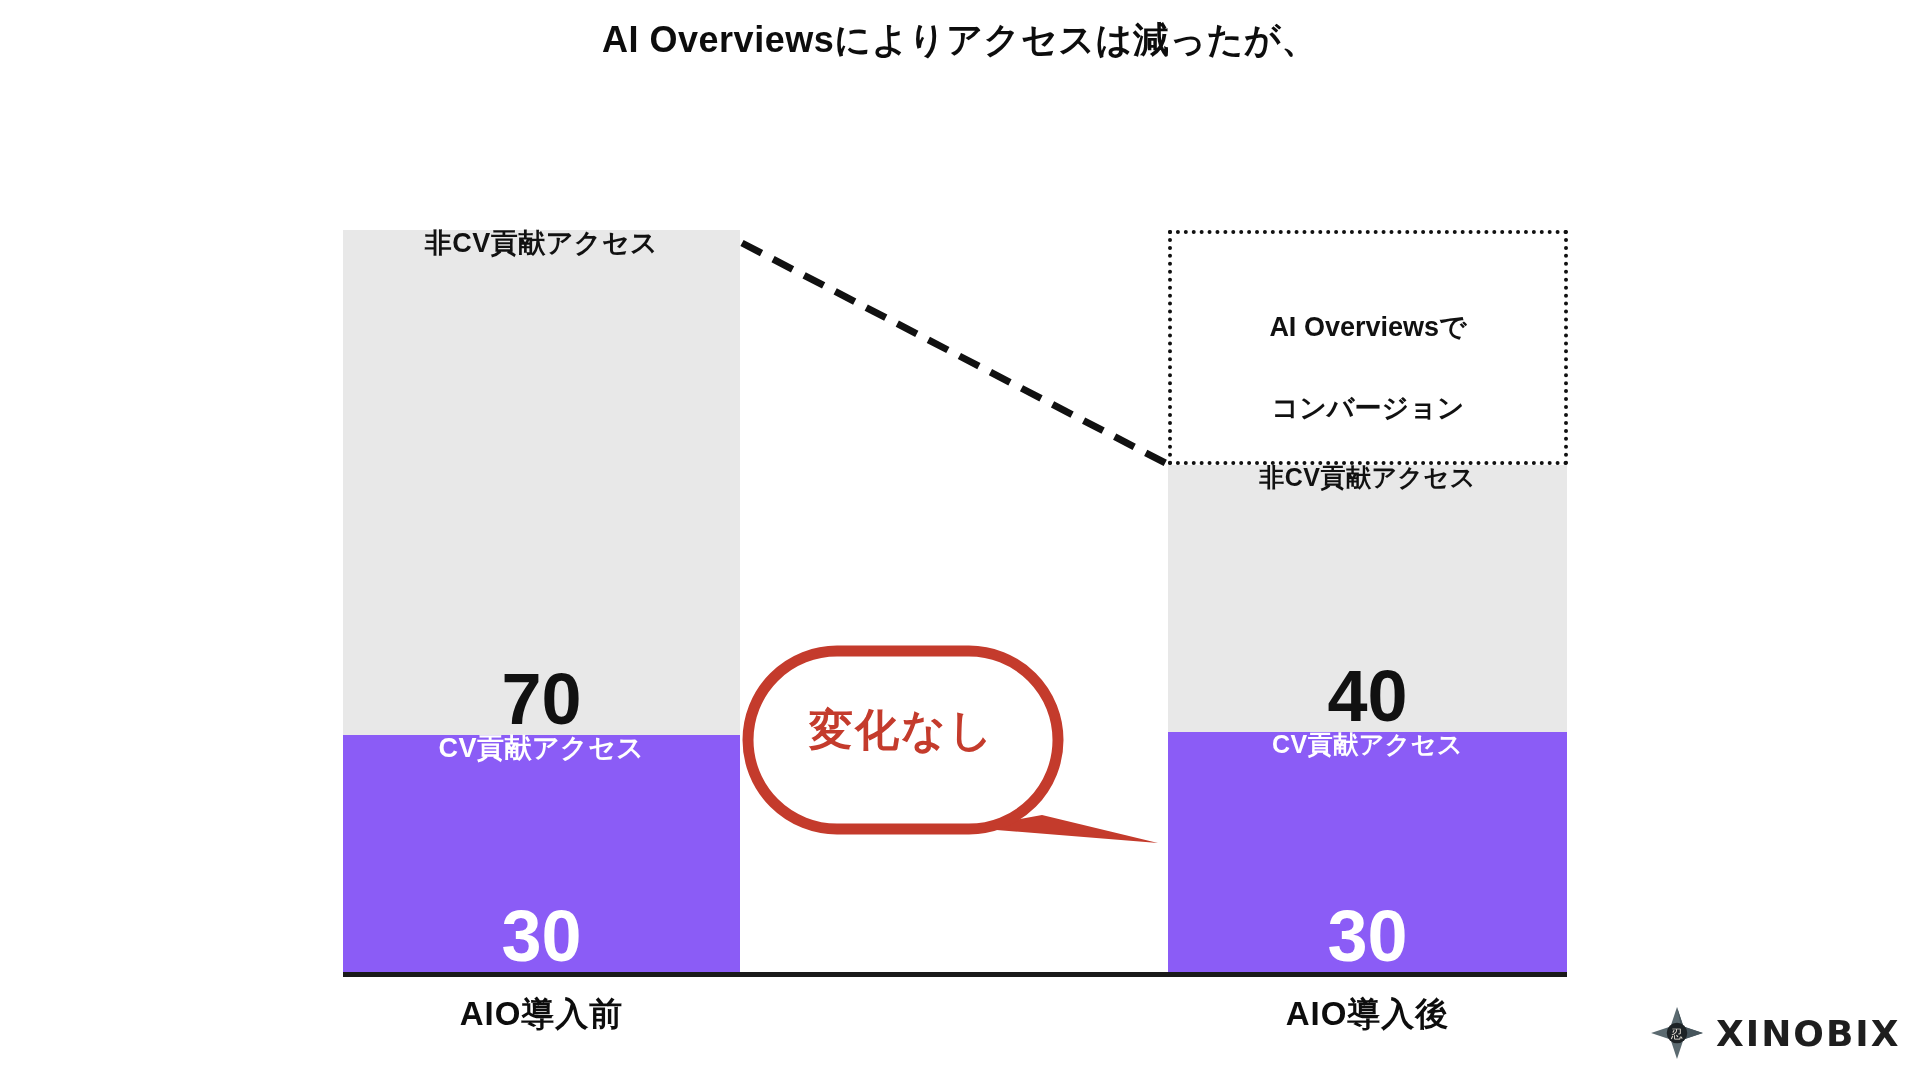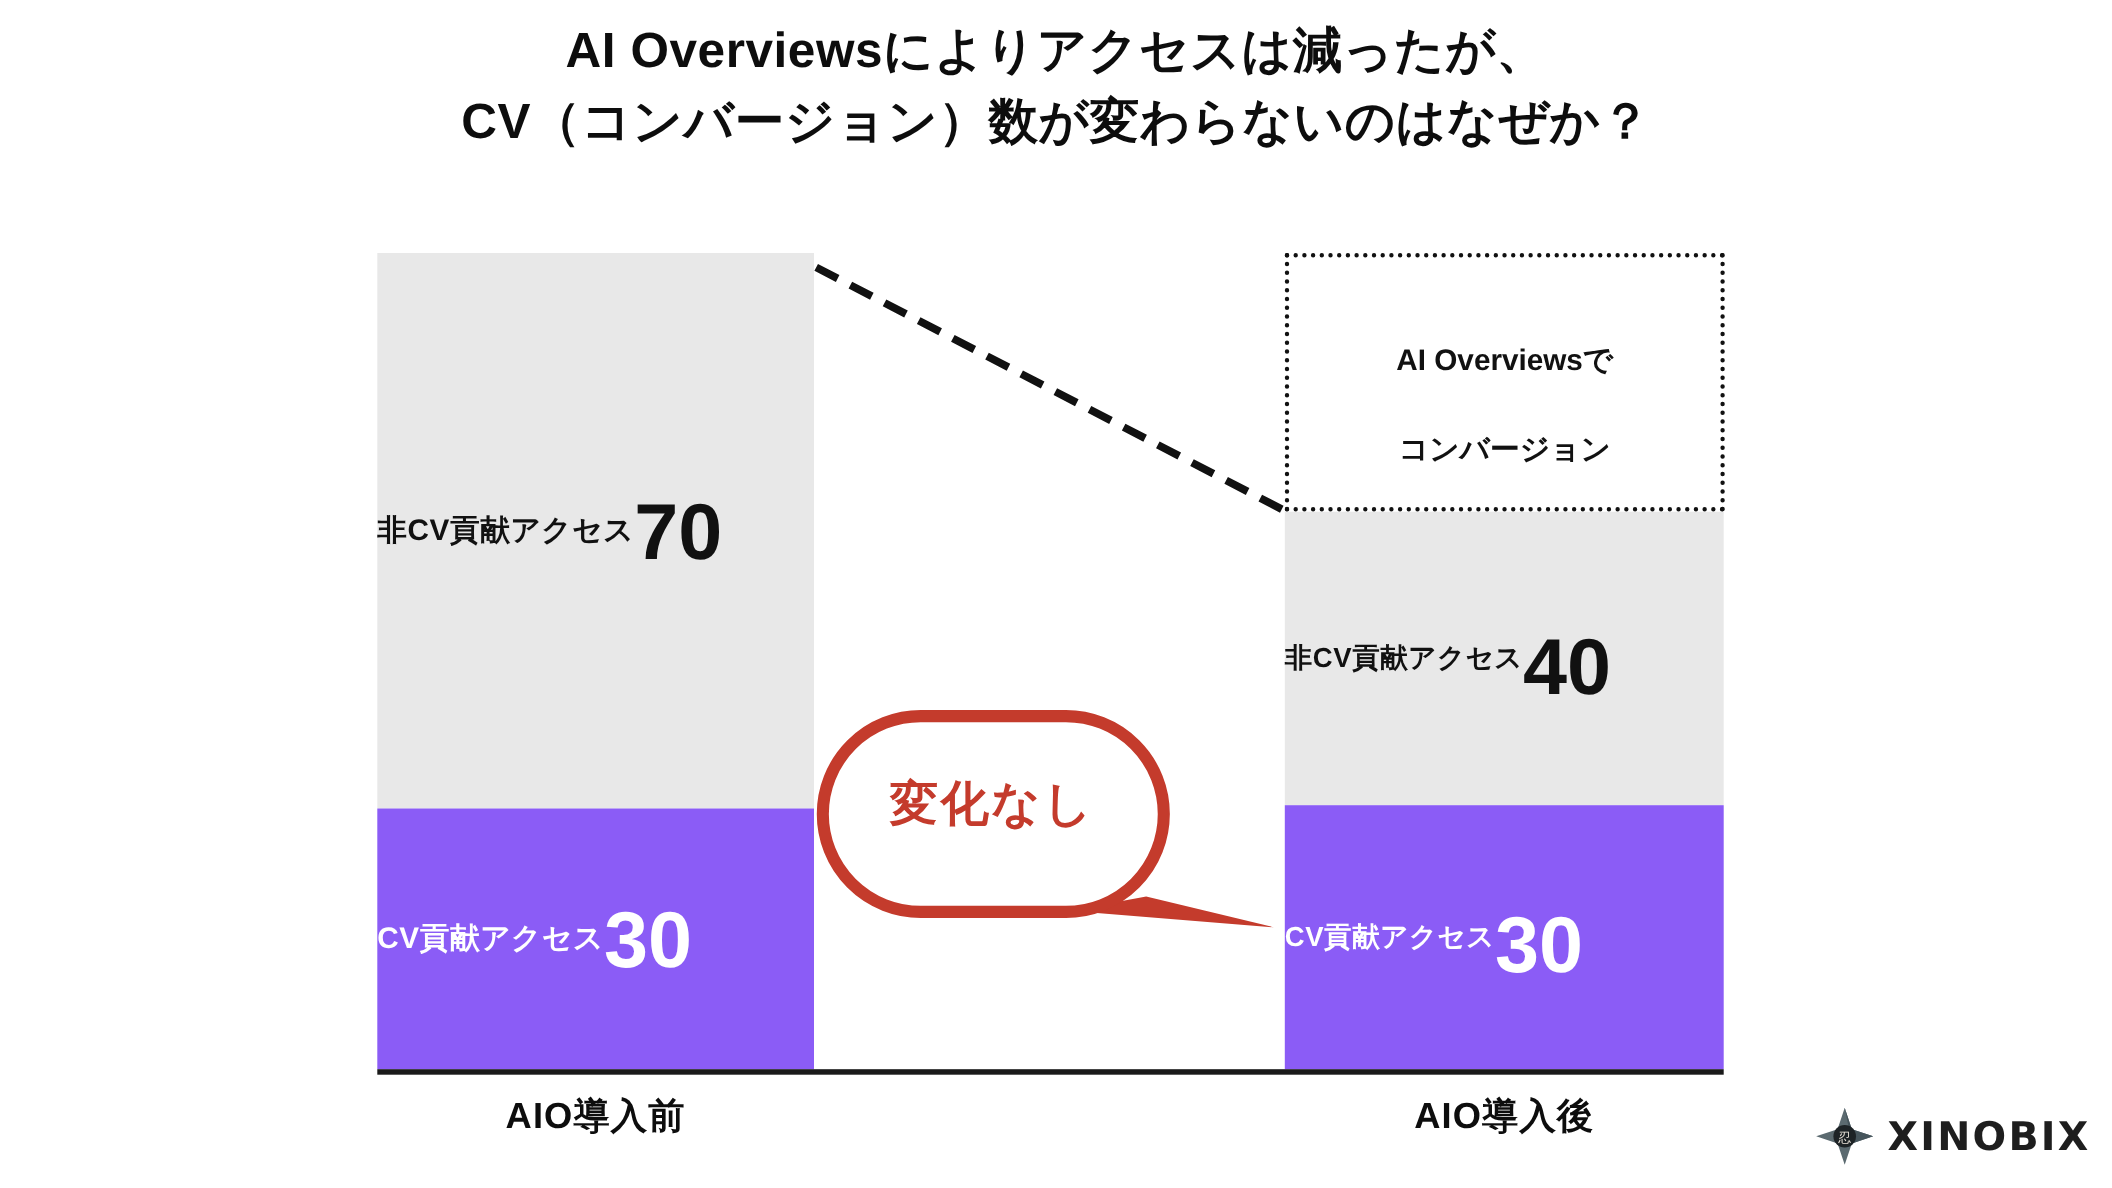--- a/index.html
+++ b/index.html
@@ -16,21 +16,21 @@
     color: #111111;
   }
 
   
   #title {
     position: absolute;
     left: 0;
     top: 14px;
     width: 1920px;
     text-align: center;
-    font-size: 45px;
+    font-size: 36px;
     font-weight: bold;
     line-height: 1.42;
     letter-spacing: 0.5px;
     color: #0d0d0d;
   }
   #title .line { display: block; white-space: nowrap; }
 
   
   #chart {
     position: absolute;
@@ -39,23 +39,23 @@
   }
 
   .bar-col { position: absolute; }
 
   .seg {
     position: absolute;
     left: 0;
     width: 100%;
     box-sizing: border-box;
     display: flex;
-    flex-direction: row;
-    align-items: center;
-    justify-content: flex-start;
+    flex-direction: column;
+    align-items: center;
+    justify-content: space-between;
   }
   .seg.gray  { background: #e8e8e8; color: #111111; }
   .seg.red   { background: #8b5cf6; color: #ffffff; }
 
   .seg-label {
     font-size: 27px;
     font-weight: bold;
     letter-spacing: 0.5px;
     line-height: 1;
   }
@@ -163,21 +163,20 @@
     letter-spacing: 2px;
     color: #1e1e1e;
     font-family: "DejaVu Sans", "Liberation Sans", sans-serif;
   }
 </style>
 </head>
 <body>
 
 <div id="title">
   <span class="line">AI Overviewsによりアクセスは減ったが、</span>
-  <span class="line">CV（コンバージョン）数が変わらないのはなぜか？</span>
 </div>
 
 <div id="chart">
 
   <div class="bar-col" id="bar-before" style="left:343px; top:230px; width:397px; height:742px;">
 
     <div class="seg gray" style="top:0; height:505px;">
       <span class="seg-label">非CV貢献アクセス</span>
       <span class="seg-value">70</span>
     </div>

